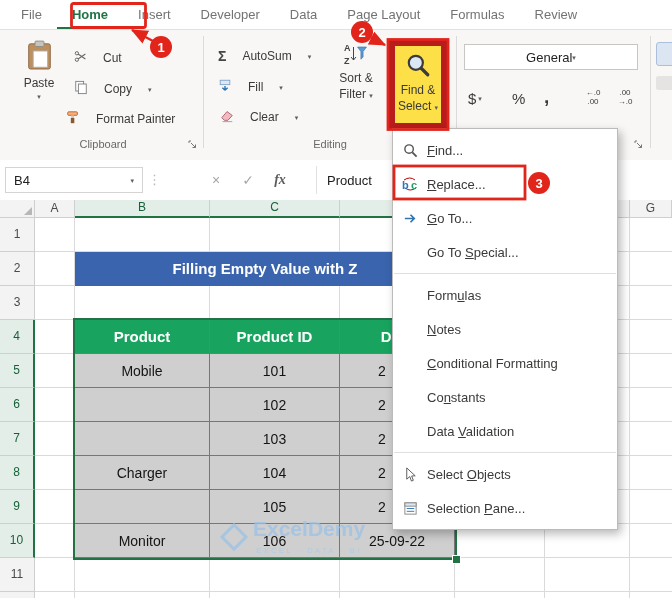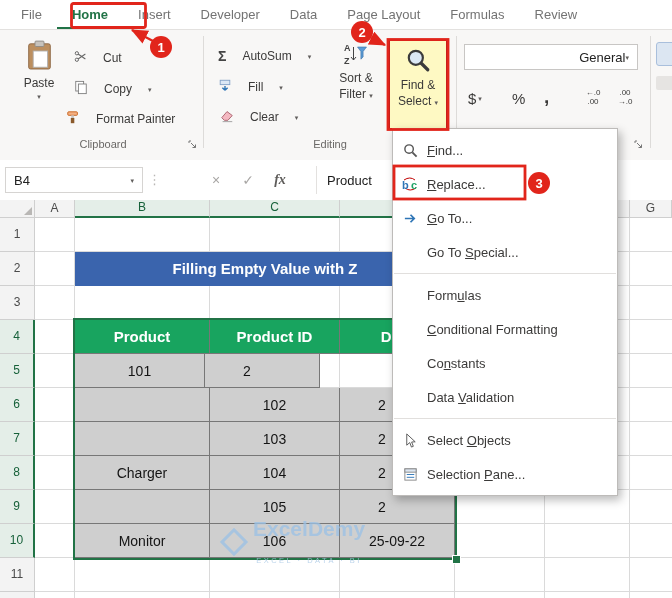--- a/index.html
+++ b/index.html
@@ -15,24 +15,24 @@
   
   .ribbon{position:absolute;left:0;top:30px;width:672px;height:130px;background:#f8f7f6;
           border-bottom:1px solid #d5d3d1}
   .vdiv{position:absolute;top:6px;height:112px;width:1px;background:#dddbd9}
   .grp-label{position:absolute;font-size:11px;color:#6a6866;text-align:center}
   .rbtn{position:absolute;display:flex;align-items:center;gap:16px;font-size:12px;color:#3b3a39;white-space:nowrap;cursor:default}
   .bigbtn{position:absolute;display:flex;flex-direction:column;align-items:center;gap:3px;
           font-size:12px;color:#3b3a39;text-align:center;cursor:default}
   .bigbtn .lbl{line-height:13px}
   .chev{font-size:7px;color:#605e5c;line-height:7px}
-  .pressed{background:#fef9c3;border:1px solid #b91c1c;box-sizing:border-box}
+  .pressed{background:#fde047;border:6px solid #b91c1c;box-sizing:border-box}
   .launcher{position:absolute;width:12px;height:12px;display:flex;align-items:center;justify-content:center}
   .numfmt{position:absolute;left:464px;top:14px;width:174px;height:26px;border:1px solid #c8c6c4;background:#fff;
-          font-size:13px;color:#222;display:flex;align-items:center;justify-content:flex-end;
+          font-size:13px;color:#222;display:flex;align-items:center;justify-content:center;
           padding:0 8px;box-sizing:border-box}
   .numbtn{position:absolute;font-size:13px;color:#3b3a39;display:flex;align-items:center;gap:2px}
   .decbtn{position:absolute;width:30px;text-align:center;color:#3b3a39}
   .decbtn .t,.decbtn .b{display:block;font-size:8px;line-height:9px}
   .partial{position:absolute;left:656px;top:12px;width:26px;height:100px}
   .pic1{width:22px;height:22px;border:1px solid #a9bfdc;background:#dce6f2;border-radius:3px}
   .pic2{margin-top:10px;width:22px;height:14px;background:#e6e4e2;border-radius:2px}
 
   
   .fbar{position:absolute;left:0;top:160px;width:672px;height:40px;background:#fff;border-bottom:1px solid #d5d3d1}
@@ -72,21 +72,21 @@
       display:flex;align-items:center;justify-content:center;font-size:14px;color:#141414;background:var(--cell-bg,#cfcfcf)}
   .tc.c1{width:135px}.tc.c2{width:130px}.tc.c3{width:115px}
   .tc.th{background:var(--header-bg,#18a45f);color:#fff;font-weight:bold;font-size:15px}
   .tc.frag{justify-content:flex-start;padding-left:38px}
   .selbox{position:absolute;left:38px;top:100px;width:384px;height:242px;border:2px solid var(--selection,#217346);
           box-sizing:border-box;pointer-events:none}
   .handle{position:absolute;left:417px;top:337px;width:7px;height:7px;background:var(--selection,#217346);border:1px solid #fff}
   .wm{position:absolute;left:185px;top:300px;display:flex;align-items:center;gap:9px;opacity:.78;z-index:3;pointer-events:none}
   .wm-logo{width:14px;height:14px;border:3px solid #9cc2e5;transform:rotate(45deg);margin-left:4px}
   .wm-name{font-size:21px;font-weight:bold;color:#9cc2e5;line-height:21px}
-  .wm-tag{font-size:7.5px;letter-spacing:2.5px;color:#aac9e6;text-align:center;margin-top:16px}
+  .wm-tag{font-size:7.5px;letter-spacing:2.5px;color:#aac9e6;text-align:center;margin-top:6px}
 
   
   .menu{position:absolute;left:392px;top:128px;width:226px;background:#fff;border:1px solid #bdbbb9;
         box-shadow:3px 4px 9px rgba(0,0,0,.28);padding:4px 0;box-sizing:border-box;z-index:40}
   .mi{height:34px;display:flex;align-items:center;cursor:default}
   .mi .ic{width:34px;display:flex;justify-content:center;align-items:center}
   .mi .lb{font-size:13px;color:#3b3a39;white-space:nowrap}
   .msep{height:1px;background:#e1dfdd;margin:4px 1px}
 
   
@@ -310,20 +310,21 @@
   <div class="cells">
     <div class="title-cell">Filling Empty Value with Z</div>
 
     <div class="tbl">
       <div class="trow">
         <div class="tc th c1">Product</div>
         <div class="tc th c2">Product ID</div>
         <div class="tc th c3">Date</div>
       </div>
       <div class="trow">
+        <div class="tc c1">Mobile</div>
         <div class="tc c2">101</div>
         <div class="tc c3 frag">2</div>
       </div>
       <div class="trow">
         <div class="tc c1"></div>
         <div class="tc c2">102</div>
         <div class="tc c3 frag">2</div>
       </div>
       <div class="trow">
         <div class="tc c1"></div>
@@ -393,20 +394,24 @@
     <span class="ic"></span>
     <span class="lb">Go To <u>S</u>pecial...</span>
   </div>
   <div class="msep"></div>
   <div class="mi">
     <span class="ic"></span>
     <span class="lb">Form<u>u</u>las</span>
   </div>
   <div class="mi">
     <span class="ic"></span>
+    <span class="lb"><u>N</u>otes</span>
+  </div>
+  <div class="mi">
+    <span class="ic"></span>
     <span class="lb"><u>C</u>onditional Formatting</span>
   </div>
   <div class="mi">
     <span class="ic"></span>
     <span class="lb">Co<u>n</u>stants</span>
   </div>
   <div class="mi">
     <span class="ic"></span>
     <span class="lb">Data <u>V</u>alidation</span>
   </div>

